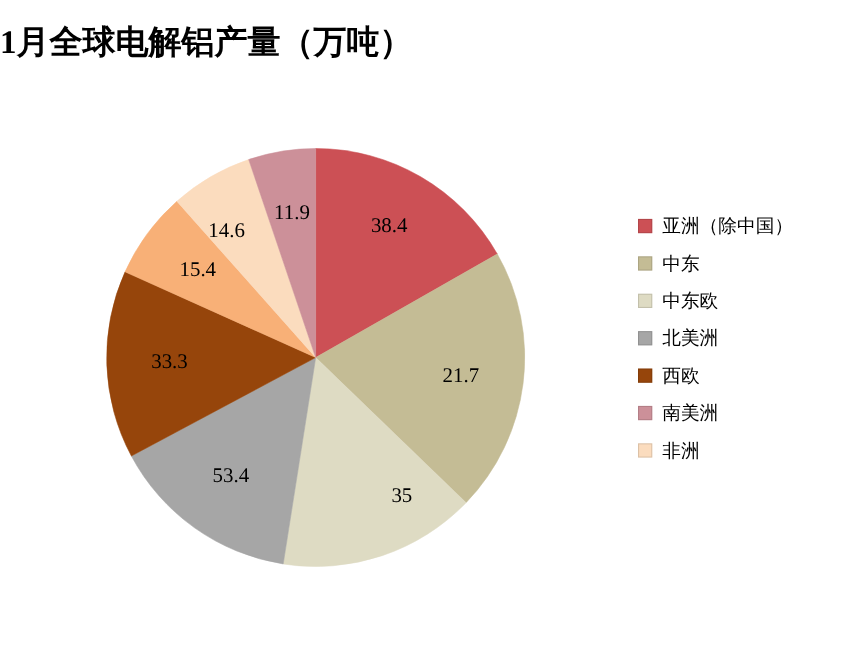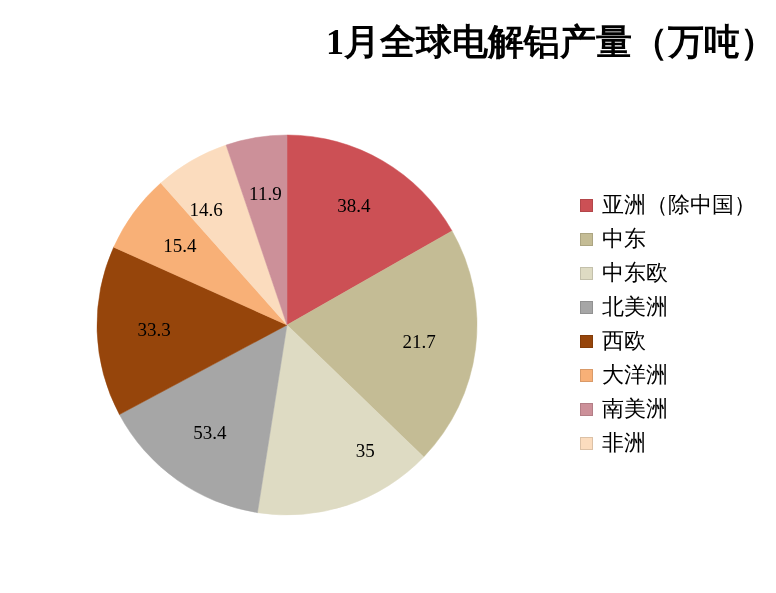--- a/index.html
+++ b/index.html
@@ -19,24 +19,24 @@
     left: 0; top: 0;
     width: 776px;
     height: 593px;
     background: #FFFFFF;
   }
   #chart-title {
     position: absolute;
     left: 0;
     top: 18px;
     width: 776px;
-    text-align: right;
+    text-align: left;
     font-family: "Liberation Serif", serif;
     font-weight: bold;
-    font-size: 36px;
+    font-size: 30px;
     letter-spacing: 0px;
     color: #000000;
     white-space: nowrap;
   }
   #plot-area {
     position: absolute;
     left: 92px;
     top: 110px;
     width: 420px;
     height: 430px;
@@ -68,21 +68,21 @@
   .legend-swatch {
     width: 13px;
     height: 13px;
     flex: 0 0 13px;
     margin-right: 9px;
     border: 1px solid rgba(0,0,0,0.12);
     box-sizing: border-box;
   }
   .legend-text {
     font-family: "Liberation Sans", sans-serif;
-    font-size: 22px;
+    font-size: 17px;
     color: #000000;
     white-space: nowrap;
     line-height: 1;
   }
 </style>
 </head>
 <body>
 
 <div id="chart-root">
 
@@ -128,24 +128,20 @@
       </div>
       <div class="legend-item">
         <span class="legend-swatch" style="background: rgb(166, 166, 166);"></span>
         <span class="legend-text">北美洲</span>
       </div>
       <div class="legend-item">
         <span class="legend-swatch" style="background: rgb(150, 69, 11);"></span>
         <span class="legend-text">西欧</span>
       </div>
       <div class="legend-item">
-        <span class="legend-swatch" style="background: rgb(248, 176, 119);"></span>
-        <span class="legend-text">大洋洲</span>
-      </div>
-      <div class="legend-item">
         <span class="legend-swatch" style="background: rgb(204, 144, 153);"></span>
         <span class="legend-text">南美洲</span>
       </div>
       <div class="legend-item">
         <span class="legend-swatch" style="background: rgb(251, 220, 190);"></span>
         <span class="legend-text">非洲</span>
       </div>
     </div>
 
 </div>

